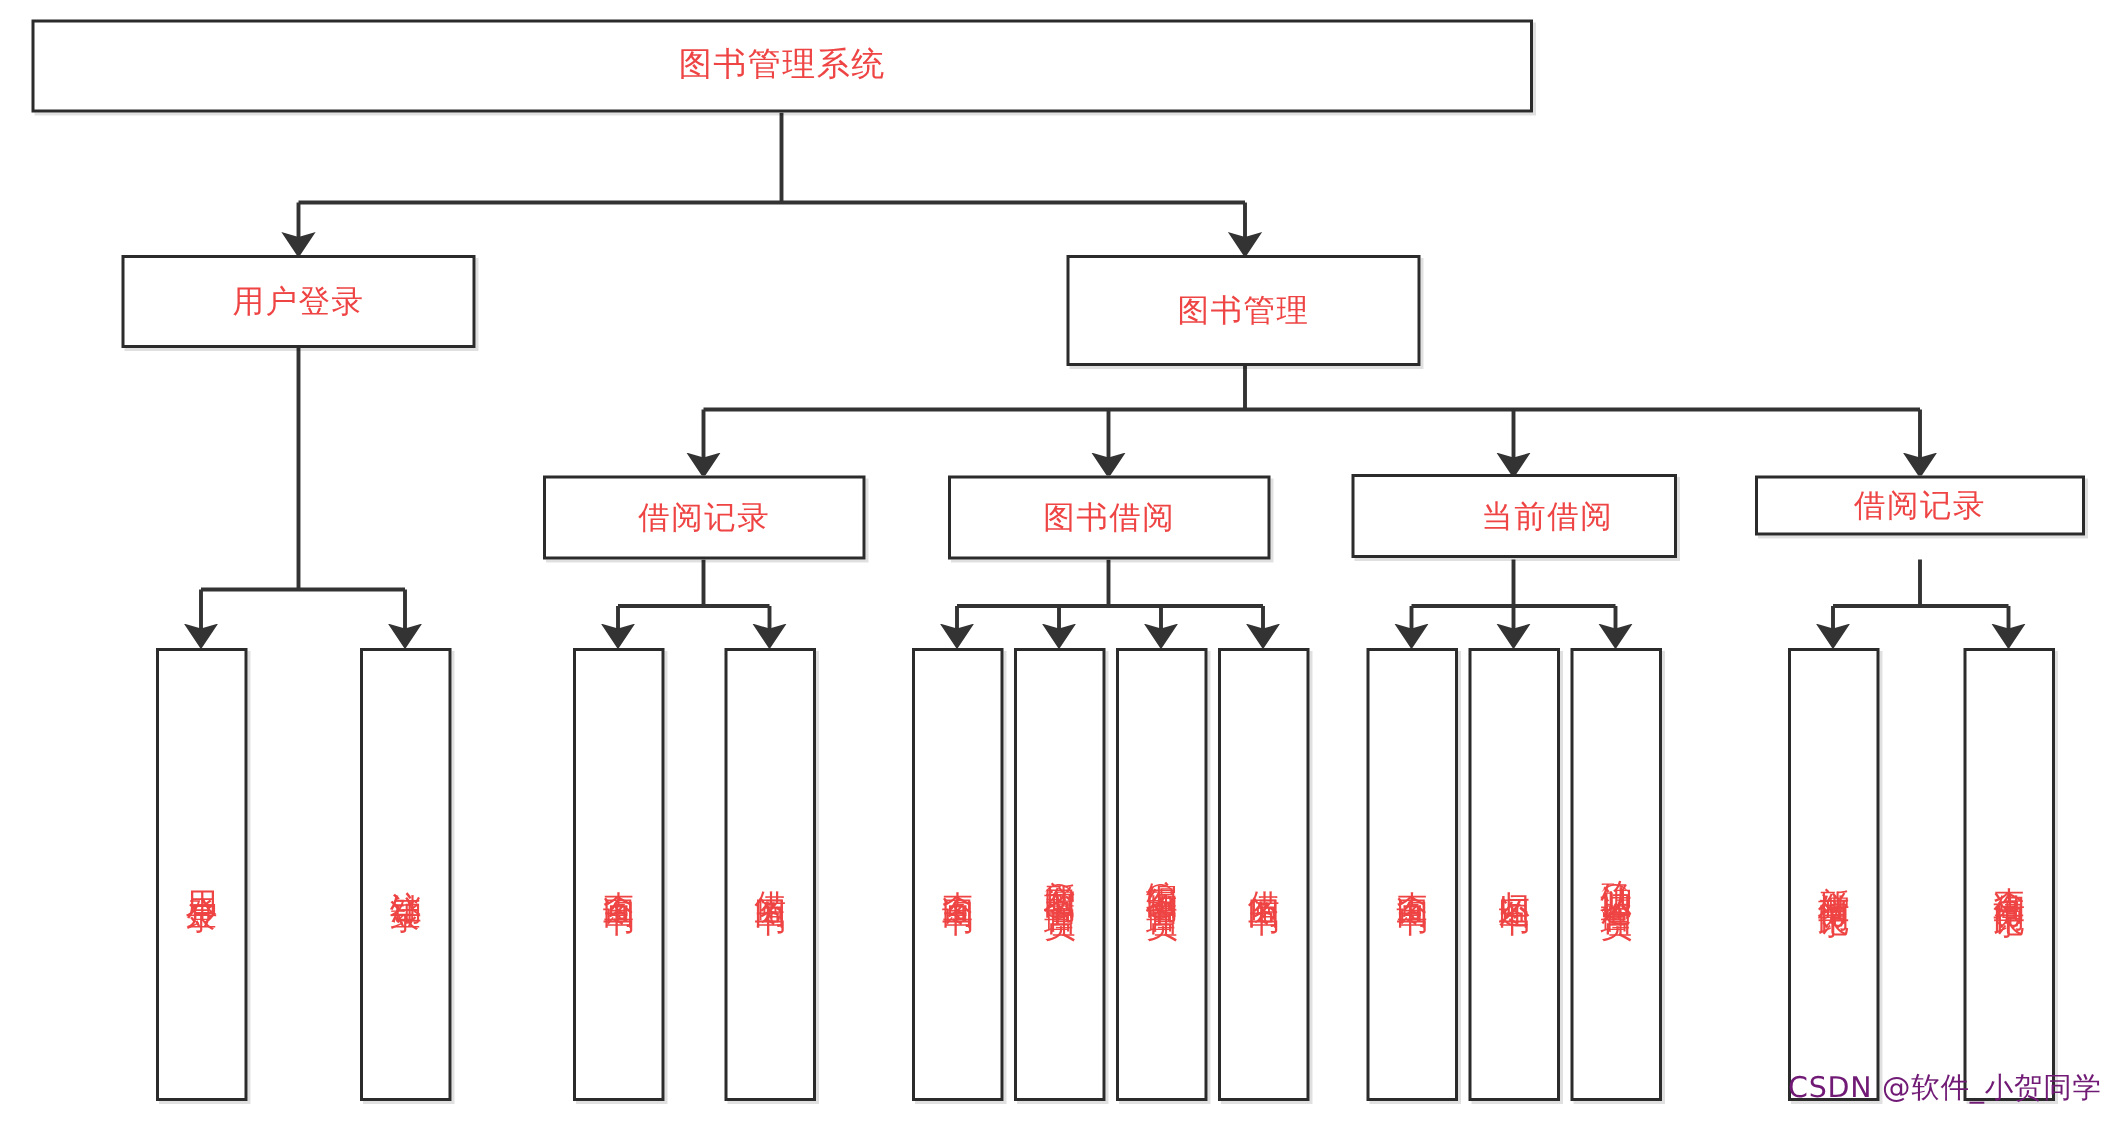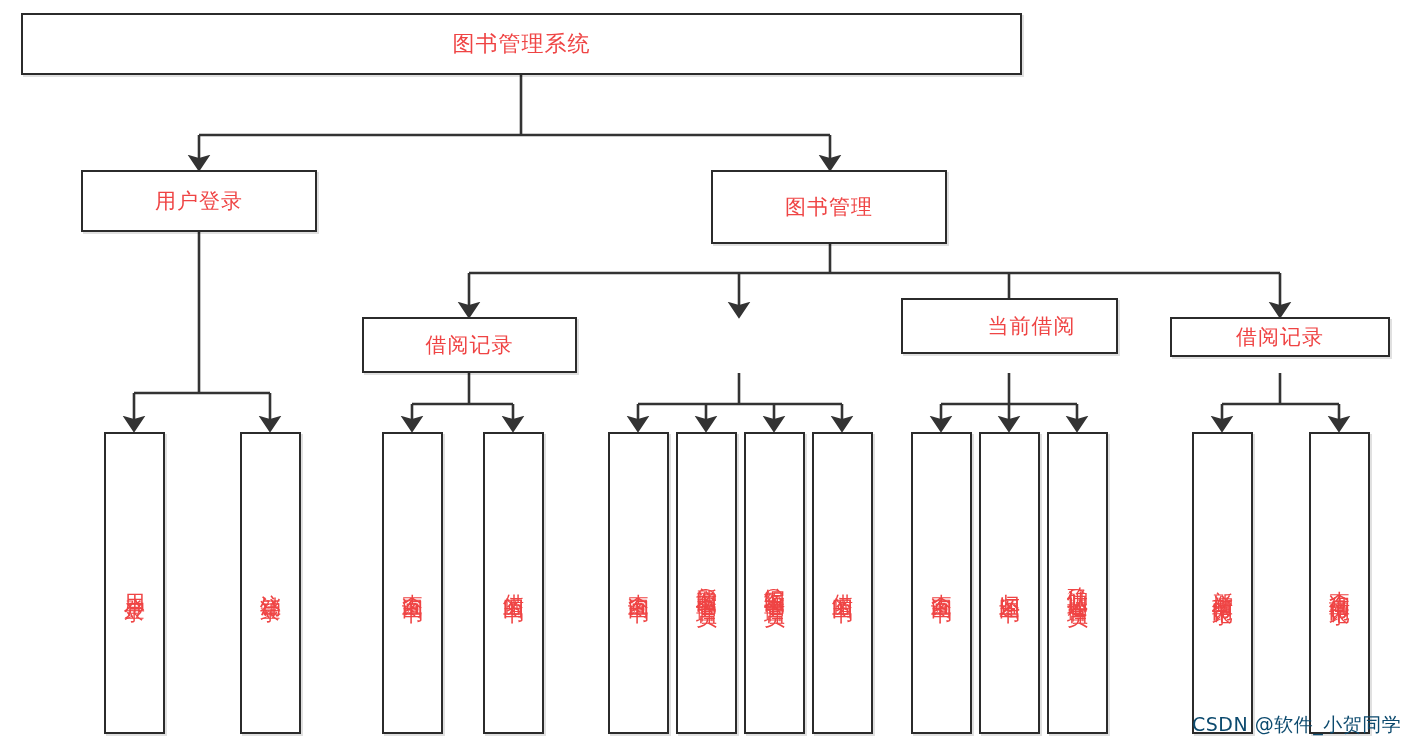--- a/index.html
+++ b/index.html
@@ -43,21 +43,21 @@
     text-orientation:upright;
     font-size:21px;
     letter-spacing:3px;
     line-height:1.05;
     white-space:nowrap;
   }
   .node.root .label{ font-size:22px; }
   .watermark{
     position:absolute;
     font-size:19px;
-    color:#0c4a6e;
+    color:#701a75;
     letter-spacing:0.5px;
     white-space:nowrap;
     z-index:5;
     font-family:"DejaVu Sans","Liberation Sans",sans-serif;
   }
 </style>
 </head>
 <body>
 
 <div id="canvas">
@@ -119,21 +119,24 @@
   <div class="node" style="left:81px; top:170px; width:236px; height:62px;">
     <span class="label">用户登录</span>
   </div>
   <div class="node" style="left:711px; top:170px; width:236px; height:74px;">
     <span class="label">图书管理</span>
   </div>
 
   <div class="node" style="left:362px; top:317px; width:215px; height:56px;">
     <span class="label">借阅记录</span>
   </div>
-  <div class="node" style="left:901px; top:298px; width:217px; height:56px;padding-left:44px;">
+  <div class="node" style="left:632px; top:317px; width:215px; height:56px;">
+    <span class="label">图书借阅</span>
+  </div>
+  <div class="node" style="left:901px; top:316px; width:217px; height:56px;padding-left:44px;">
     <span class="label">当前借阅</span>
   </div>
   <div class="node" style="left:1170px; top:317px; width:220px; height:40px;">
     <span class="label">借阅记录</span>
   </div>
 
   <div class="node vert" style="left:104px; top:432px; width:61px; height:302px;">
     <span class="label">用户登录</span>
   </div>
   <div class="node vert" style="left:240px; top:432px; width:61px; height:302px;">

